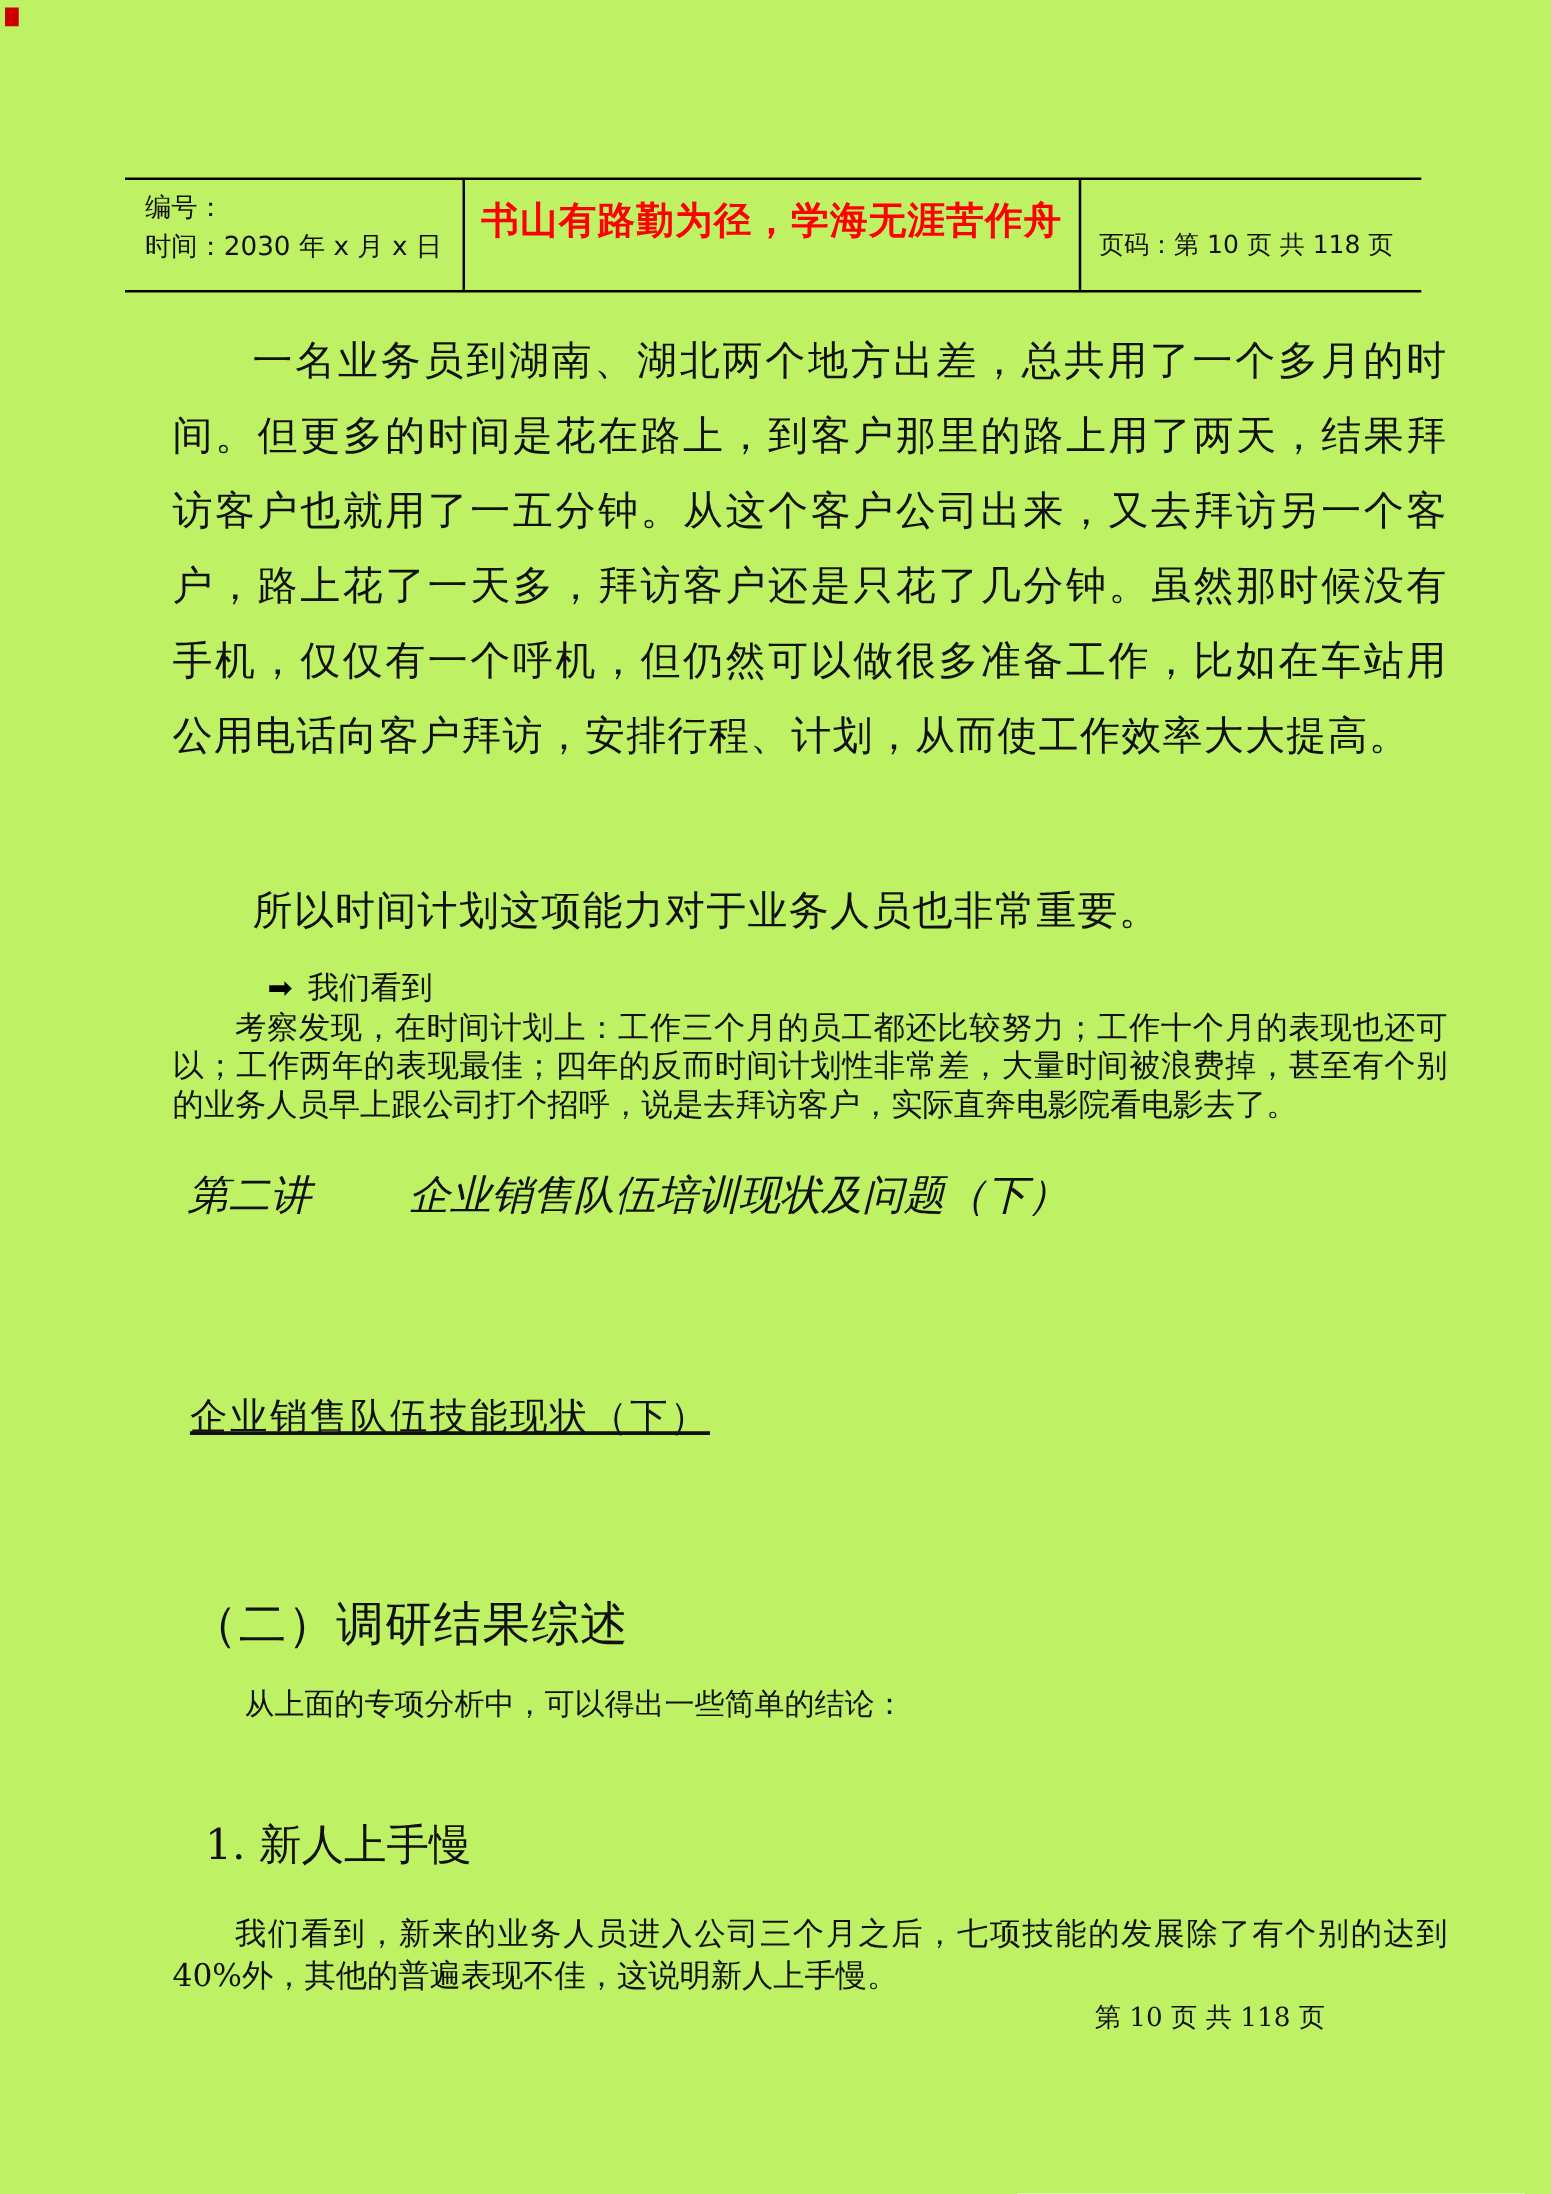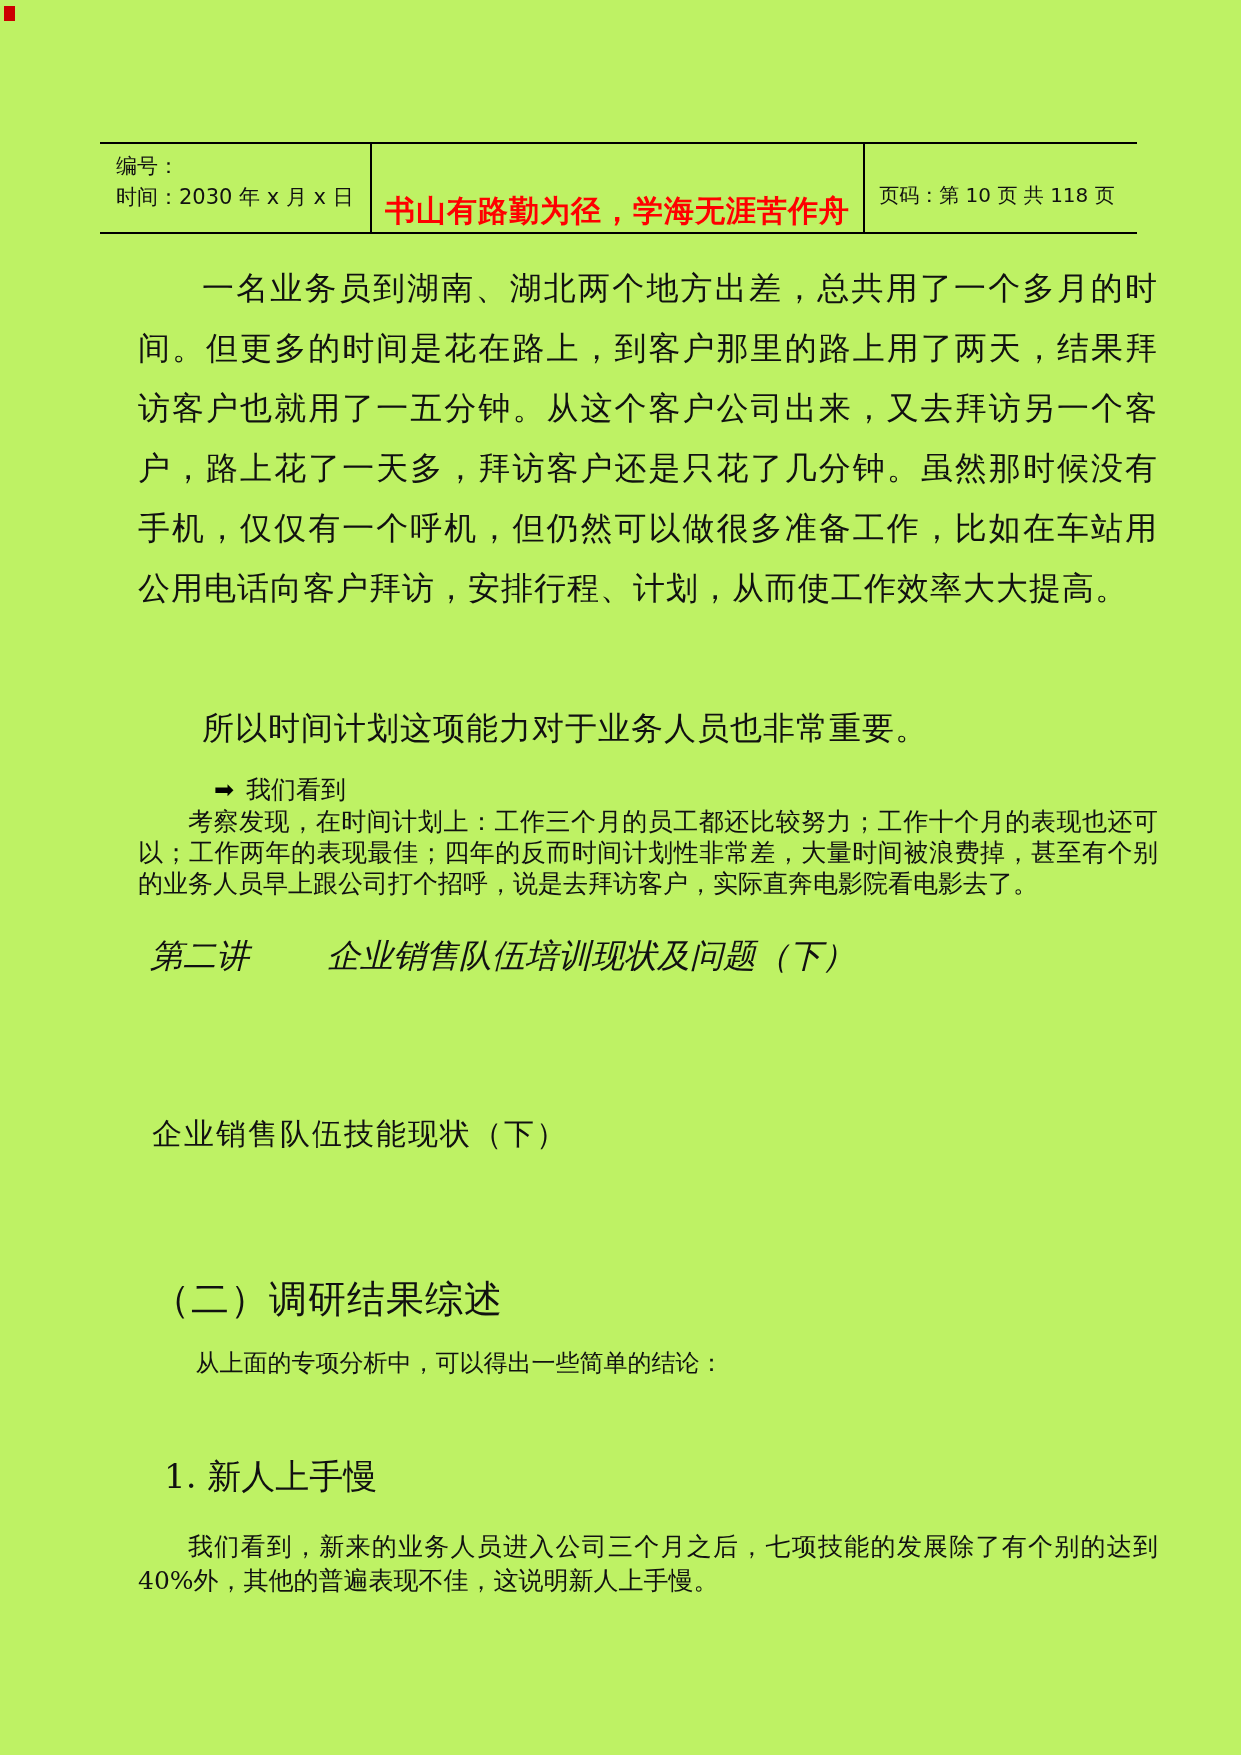--- a/index.html
+++ b/index.html
@@ -32,21 +32,21 @@
     padding: 7px 0 0 16px;
     font-size: 21px;
     line-height: 31px;
     font-family: "DejaVu Sans", "Liberation Sans", sans-serif;
   }
   .header-cell-mid {
     width: 496px;
     border-left: 2px solid #000;
     border-right: 2px solid #000;
     display: flex;
-    align-items: flex-end;
+    align-items: flex-start;
     justify-content: center;
     padding-top: 12px;
   }
   .slogan {
     color: #ff0000;
     font-weight: bold;
     font-size: 30px;
     letter-spacing: 1px;
     white-space: nowrap;
   }
@@ -100,20 +100,21 @@
     white-space: nowrap;
     font-style: italic;
   }
   .chapter-prefix { margin-right: 78px; }
   .section-heading {
     margin-top: 134px;
     padding-left: 14px;
     font-size: 30px;
     line-height: 42px;
     letter-spacing: 2px;
+    text-decoration: underline;
   }
   .subsection-heading {
     margin-top: 124px;
     padding-left: 14px;
     font-size: 38px;
     line-height: 40px;
     letter-spacing: 1px;
   }
   .p3 {
     margin-top: 27px;
@@ -181,16 +182,17 @@
     <div class="section-heading">企业销售队伍技能现状（下）</div>
 
     <div class="subsection-heading">（二）调研结果综述</div>
 
     <p class="p3">从上面的专项分析中，可以得出一些简单的结论：</p>
 
     <div class="numbered-heading">1. 新人上手慢</div>
 
     <p class="p4">我们看到，新来的业务人员进入公司三个月之后，七项技能的发展除了有个别的达到40%外，其他的普遍表现不佳，这说明新人上手慢。</p>
 
+    <div class="page-footer">第 10 页 共 118 页</div>
 
   </div>
 
 </div>
 
 </body></html>

